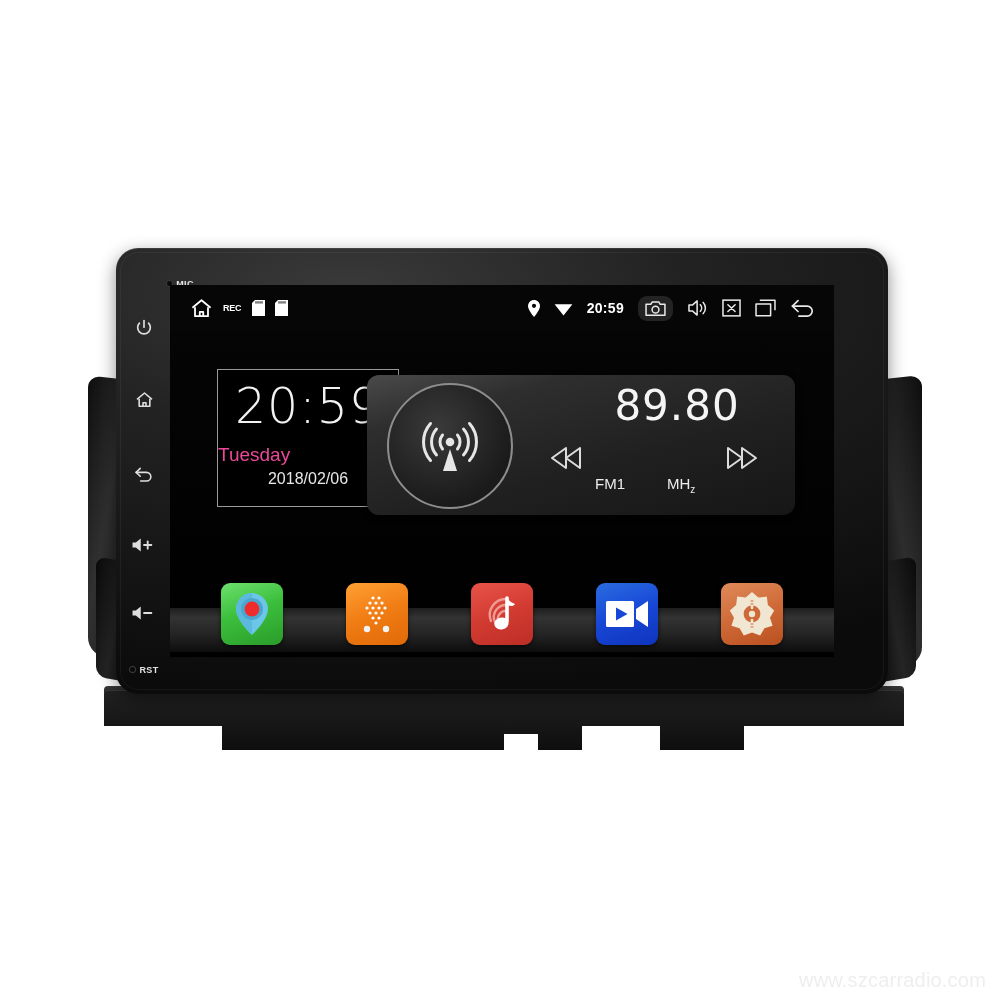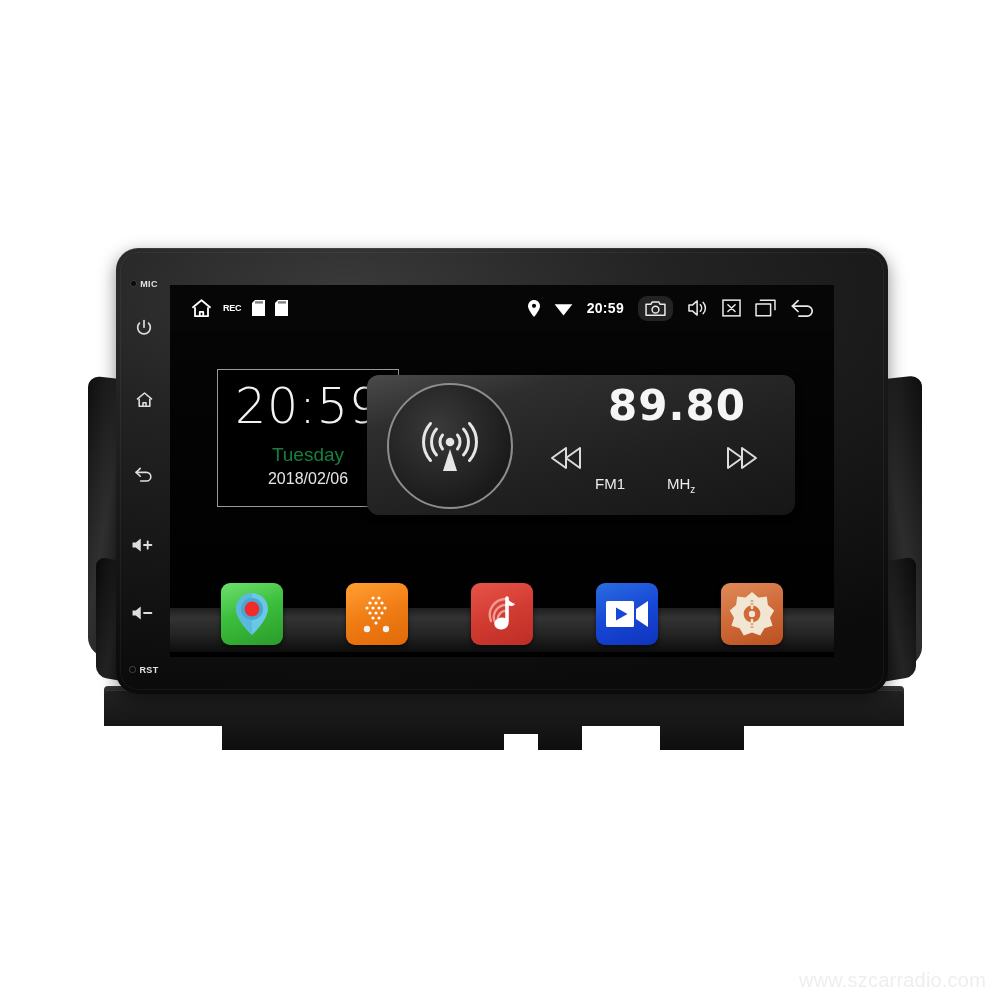--- a/index.html
+++ b/index.html
@@ -74,36 +74,36 @@
   
   #desktop{position:absolute;left:0;top:46px;width:100%;height:326px;
     background:linear-gradient(180deg,#050505 0%,#020202 55%,#000 100%);}
 
   
   #clock-widget{position:absolute;left:47px;top:38px;width:182px;height:138px;
     border:1px solid #9a9a9a;box-sizing:border-box;background:#000;}
   #clock-time{position:absolute;left:0;right:0;top:8px;text-align:center;
     font-size:49px;font-weight:300;color:#f2f2f2;letter-spacing:1px;
     font-family:"DejaVu Sans", sans-serif;}
-  #clock-day{position:absolute;left:0;right:0;top:74px;text-align:center;
-    font-size:19px;color:#15803d;}
+  #clock-day{position:absolute;left:0;right:0;top:74px;text-align:left;
+    font-size:19px;color:#ec4899;}
   #clock-date{position:absolute;left:0;right:0;top:100px;text-align:center;
     font-size:16px;color:#e6e6e6;}
 
   
   #radio-widget{position:absolute;left:197px;top:44px;width:428px;height:140px;
     border-radius:12px;
     background:linear-gradient(165deg,#4a4a4a 0%,#2e2e2e 22%,#202020 60%,#161616 100%);
     box-shadow:0 2px 6px rgba(0,0,0,.6);}
   #radio-dial{position:absolute;left:20px;top:8px;width:122px;height:122px;
     border-radius:50%;border:2px solid #8d8d8d;
     background:radial-gradient(circle at 40% 35%,#3a3a3a,#1b1b1b 70%,#151515);
     display:flex;align-items:center;justify-content:center;}
   #radio-freq{position:absolute;left:215px;top:6px;width:190px;text-align:center;
-    font-size:42px;font-weight:700;color:#f5f5f5;letter-spacing:1px;
+    font-size:42px;font-weight:400;color:#f5f5f5;letter-spacing:1px;
     font-family:"DejaVu Sans", sans-serif;}
   #btn-prev{position:absolute;left:178px;top:66px;width:44px;height:34px;
     display:flex;align-items:center;justify-content:center;}
   #btn-next{position:absolute;left:352px;top:66px;width:44px;height:34px;
     display:flex;align-items:center;justify-content:center;}
   #radio-band{position:absolute;left:228px;top:100px;font-size:15px;color:#ededed;}
   #radio-unit{position:absolute;left:300px;top:100px;font-size:15px;color:#ededed;}
   #radio-unit sub{font-size:10px;}
 
   
@@ -143,21 +143,21 @@
     <div class="notch n2"></div>
     <div class="notch n3"></div>
     <div class="notch n4"></div>
   </div>
 
   <div id="unit">
     <div id="unit-inner-edge"></div>
 
     <div id="bezel-left">
 
-      <div class="bz" style="top:26px;">
+      <div class="bz" style="top:26px;margin-left:36px;">
         <span class="pinhole"></span><span class="pinlabel">MIC</span>
       </div>
 
       <div class="bz" style="top:70px;">
         <svg width="20" height="20" viewBox="0 0 24 24" fill="none" stroke="#dedede" stroke-width="2" stroke-linecap="round">
           <path d="M12 3 L12 11"></path>
           <path d="M6.5 6.2 A7.6 7.6 0 1 0 17.5 6.2"></path>
         </svg>
       </div>
 

